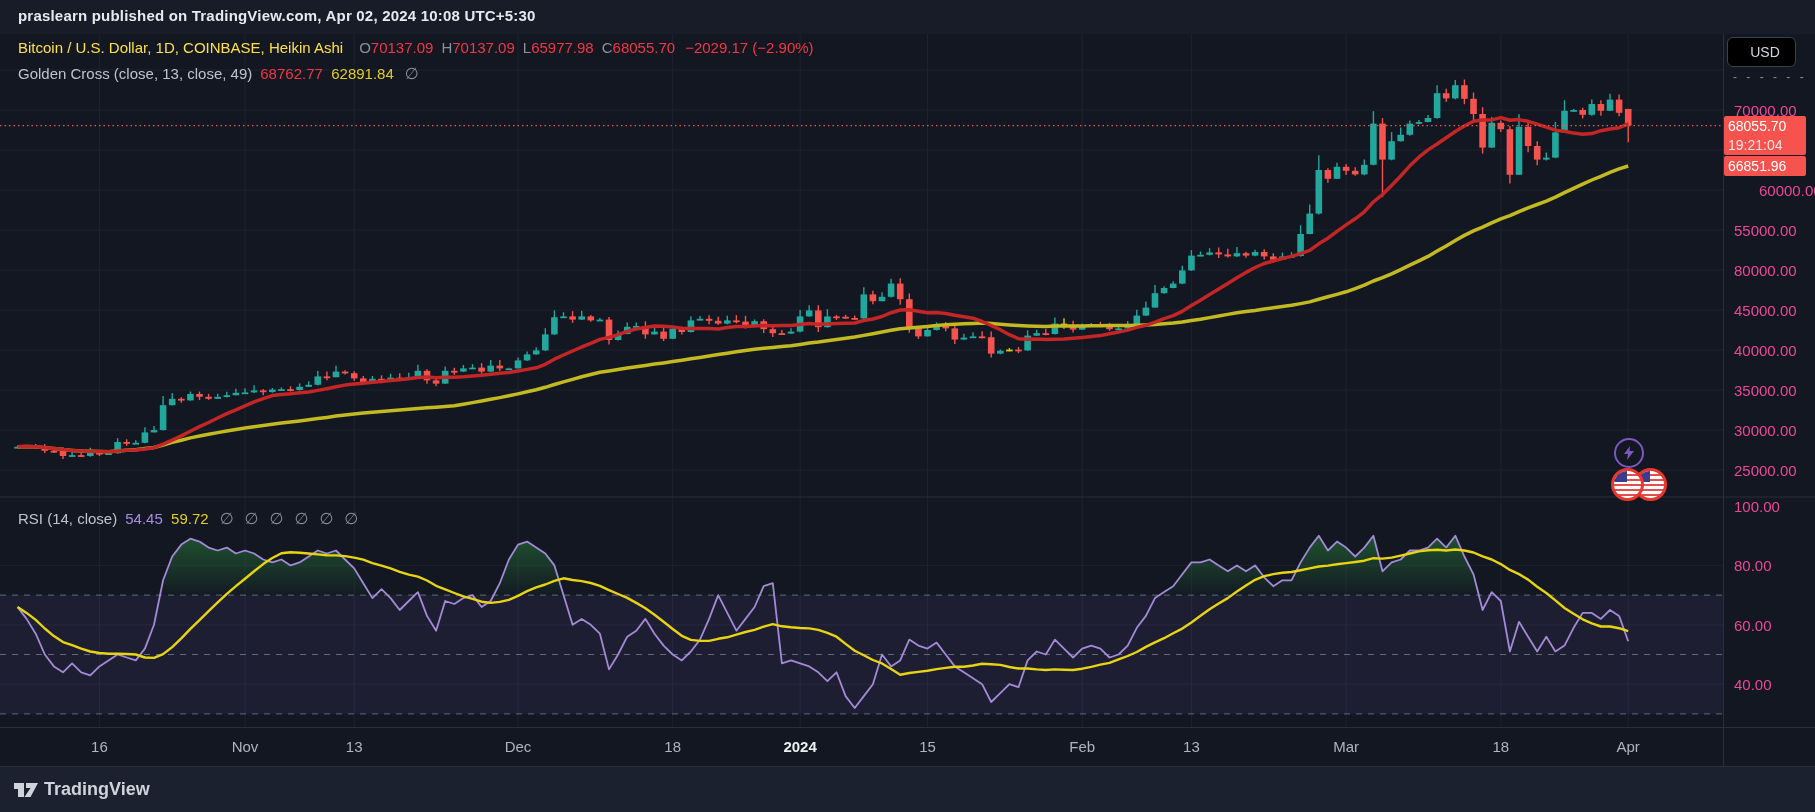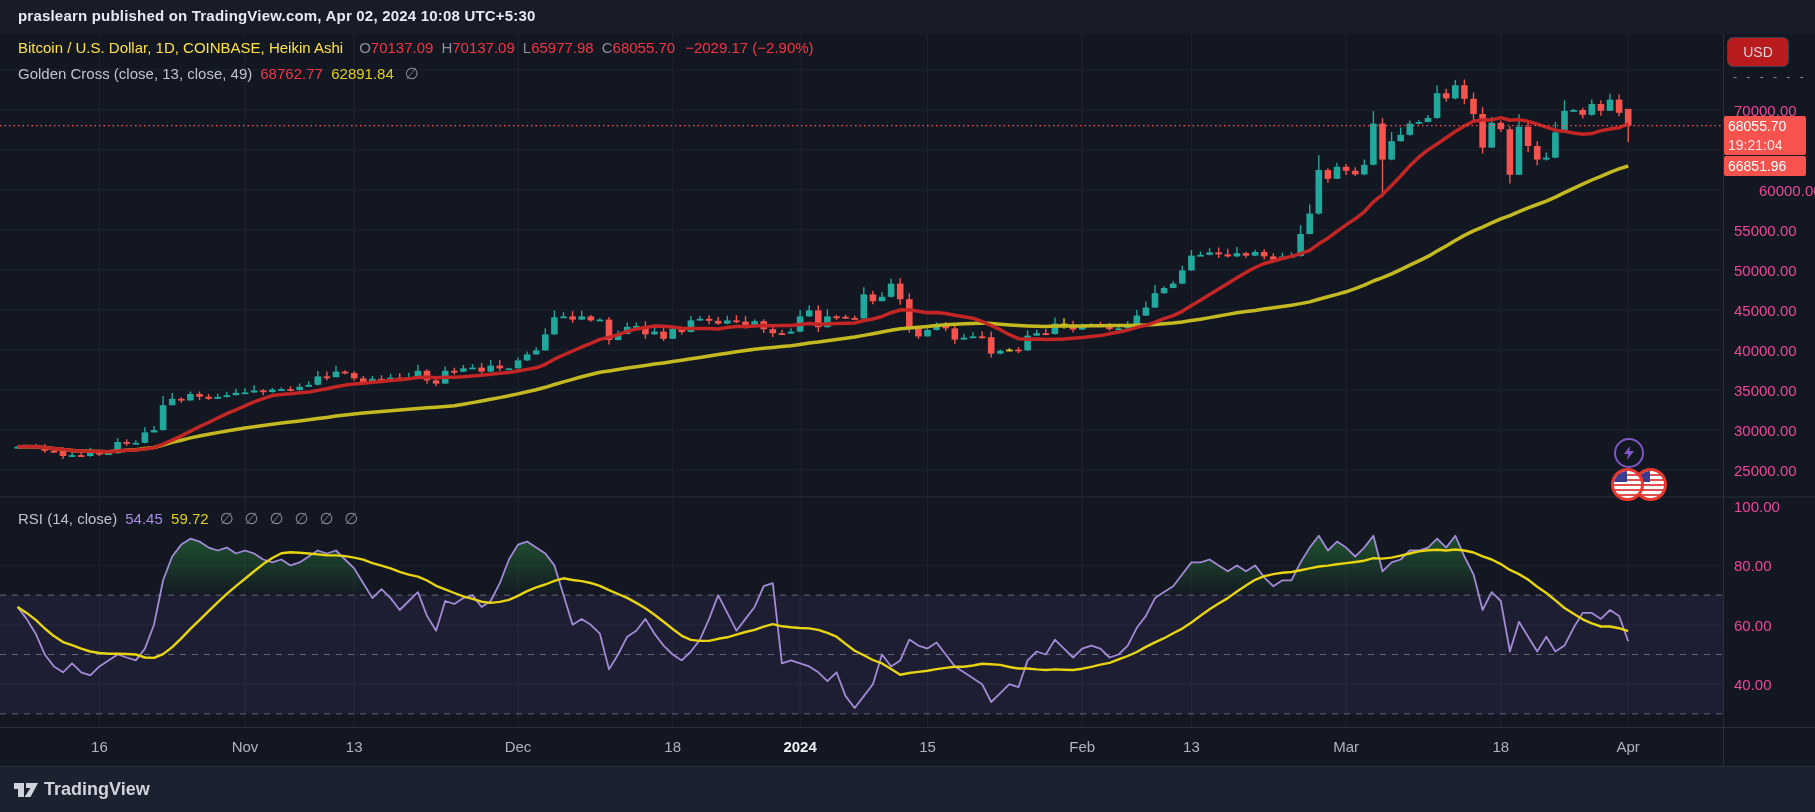--- a/index.html
+++ b/index.html
@@ -20,21 +20,21 @@
   .ohlc-k{color:#8b8f9b;margin-left:8px;}
   .val-red{color:#f23645;margin-top:47px;}
   .val-yellow{color:#e2cf1d;}
   .val-purple{color:#a98ce2;}
   .chg{color:#f23645;margin-left:10px;}
   .empty-glyph{color:#8b8f9b;margin-left:11px;font-size:16px;}
   
   #axis-border{position:absolute;left:1723px;top:34px;width:1px;height:732px;background:#2a2f3c;z-index:4;}
   .axis-label{position:absolute;left:1734px;transform:translateY(-50%);font-size:15px;color:#ec4899;z-index:4;}
   #usd-btn{position:absolute;left:1727px;top:37px;width:60px;height:28px;border:1px solid #3a404d;border-radius:6px;
-           color:#d3d6de;font-size:14px;display:flex;align-items:center;justify-content:center;background:#b91c1c;z-index:6;}
+           color:#d3d6de;font-size:14px;display:flex;align-items:center;justify-content:center;background:#000000;z-index:6;padding-left:7px;}
   #axis-dashes{position:absolute;left:1733px;top:70px;color:#8b8f9b;font-size:12px;letter-spacing:3px;z-index:4;}
   .badge{position:absolute;left:1724px;width:74px;background:#f6534f;color:#ffffff;z-index:5;
          font-size:14px;line-height:19px;padding:0 4px;border-radius:2px;}
   #badge-main{top:116px;height:39px;display:flex;flex-direction:column;justify-content:center;}
   #badge-main .cd{color:#ffe3e2;}
   #badge-secondary{top:156px;height:20px;line-height:20px;}
   
   #time-axis{position:absolute;left:0;top:727px;width:1815px;height:39px;border-top:1px solid #2a2f3c;z-index:3;}
   .time-label{position:absolute;top:10px;transform:translateX(-50%);font-size:15px;color:#b0b4c0;}
   .time-label.em{color:#eceef3;font-weight:700;}
@@ -488,21 +488,21 @@
   </div>
 
   <div id="axis-border"></div>
   <div id="usd-btn">USD</div>
   <div id="axis-dashes">- - - - - -</div>
 
   <div id="price-axis">
       <div class="axis-label" style="top: 110px;">70000.00</div>
       <div class="axis-label" style="top: 190px; margin-left: 25px;">60000.00</div>
       <div class="axis-label" style="top: 230px;">55000.00</div>
-      <div class="axis-label" style="top: 270px;">50000.00</div>
+      <div class="axis-label" style="top: 270px;">80000.00</div>
       <div class="axis-label" style="top: 310px;">45000.00</div>
       <div class="axis-label" style="top: 350px;">40000.00</div>
       <div class="axis-label" style="top: 390px;">35000.00</div>
       <div class="axis-label" style="top: 430px;">30000.00</div>
       <div class="axis-label" style="top: 470px;">25000.00</div>
     </div>
 
   <div id="badge-main" class="badge">
     <span>68055.70</span>
     <span class="cd">19:21:04</span>

